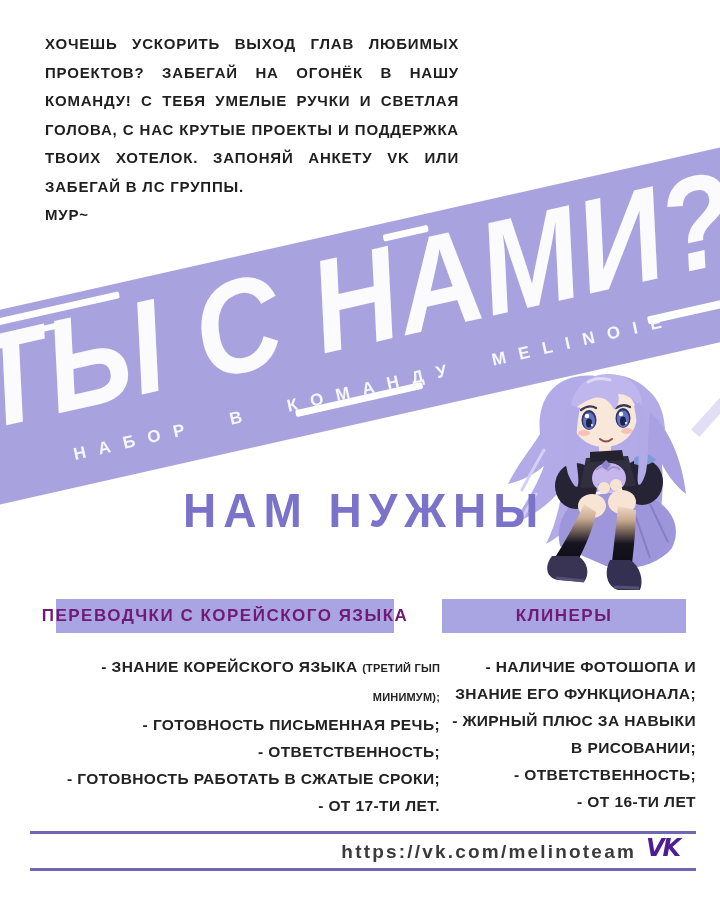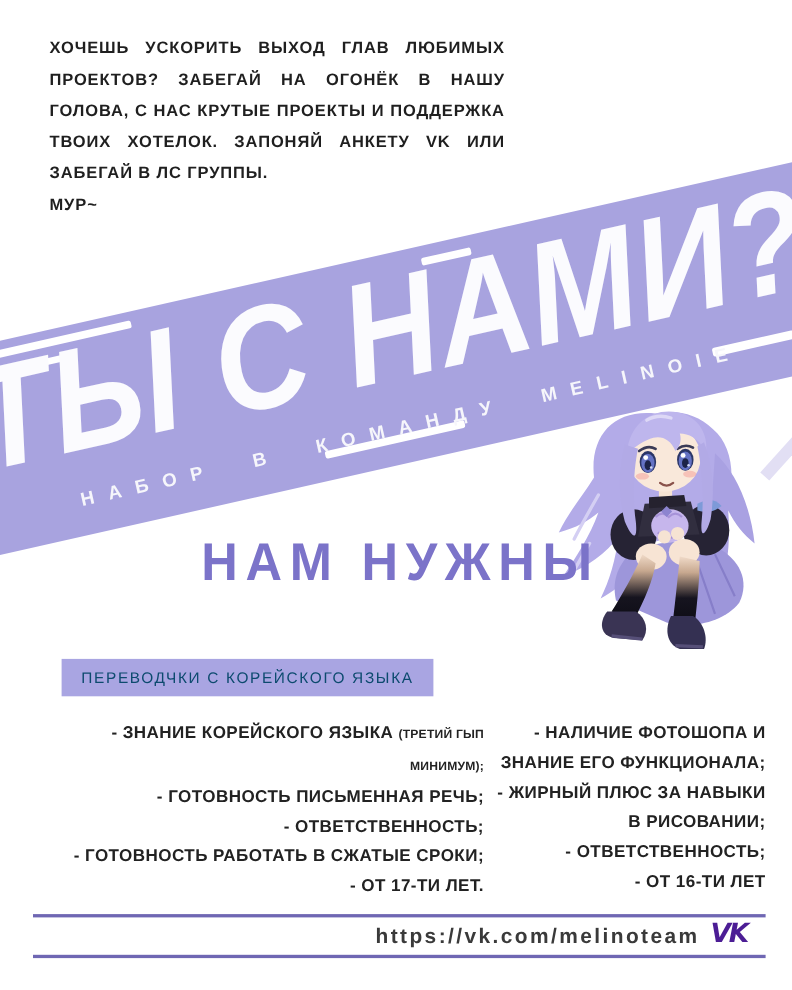--- a/index.html
+++ b/index.html
@@ -21,22 +21,22 @@
   .banner-sub{position:absolute;left:0;top:148px;width:100%;text-align:center;
           color:#f6f6fb;font-weight:bold;font-size:17px;letter-spacing:13px;
           word-spacing:16px;white-space:nowrap;}
   .light-stripe{position:absolute;left:682px;top:398px;width:80px;height:11px;
           background:#e2dff4;transform:rotate(-48deg);}
   
   .heading{position:absolute;left:183px;top:482px;color:#7b73c9;font-weight:bold;
           font-size:46px;letter-spacing:7px;transform:scaleY(1.05);transform-origin:top left;
           white-space:nowrap;}
   
-  .pill{position:absolute;height:34px;background:#a9a5e2;color:#0c4a6e;font-weight:normal;
-        display:flex;align-items:center;justify-content:center;font-size:14px;
+  .pill{position:absolute;height:34px;background:#a9a5e2;color:#701a75;font-weight:bold;
+        display:flex;align-items:center;justify-content:center;font-size:17px;
         letter-spacing:1.5px;white-space:nowrap;}
   .pill-left{left:56px;top:599px;width:338px;}
   .pill-right{left:442px;top:599px;width:244px;}
   
   .list{position:absolute;color:#222;font-weight:bold;font-size:15.5px;
         line-height:27px;letter-spacing:.4px;}
   .list-left{left:56px;top:653px;width:384px;}
   .list-right{left:440px;top:653px;width:256px;}
   .list .item{margin:0;text-align:right;}
   .note{font-size:11px;letter-spacing:.2px;}
@@ -53,20 +53,21 @@
   .chara{position:absolute;left:500px;top:354px;width:200px;height:248px;}
 </style>
 </head>
 <body>
 
 <div class="page">
 
   <div class="intro">
     <div class="jline">ХОЧЕШЬ УСКОРИТЬ ВЫХОД ГЛАВ ЛЮБИМЫХ</div>
     <div class="jline">ПРОЕКТОВ? ЗАБЕГАЙ НА ОГОНЁК В НАШУ</div>
+    <div class="jline">КОМАНДУ! С ТЕБЯ УМЕЛЫЕ РУЧКИ И СВЕТЛАЯ</div>
     <div class="jline">ГОЛОВА, С НАС КРУТЫЕ ПРОЕКТЫ И ПОДДЕРЖКА</div>
     <div class="jline">ТВОИХ ХОТЕЛОК. ЗАПОНЯЙ АНКЕТУ VK ИЛИ</div>
     <div class="lline">ЗАБЕГАЙ В ЛС ГРУППЫ.</div>
     <div class="lline">МУР~</div>
   </div>
 
   <div class="banner">
     <div class="stripe" style="left:60px;top:8px;width:262px;height:7px;"></div>
     <div class="stripe" style="left:60px;top:25px;width:200px;height:6px;"></div>
     <div class="stripe" style="left:592px;top:11px;width:46px;height:7px;"></div>
@@ -147,20 +148,21 @@
              C 134 44, 126 40, 118 40 C 120 46, 118 52, 114 56
              C 110 46, 102 42, 94 44 C 86 46, 78 52, 70 58 Z" fill="#beb6ed"></path>
     <path d="M68 50 C 62 72, 62 98, 68 120 C 74 134, 80 140, 78 120 C 75 100, 76 72, 80 54 Z" fill="#b2aae6"></path>
     <path d="M140 48 C 148 68, 150 94, 146 118 C 142 132, 136 138, 138 118 C 140 98, 138 70, 134 52 Z" fill="#b2aae6"></path>
     <path d="M88 28 q 10 -6 22 -2" stroke="#ddd8f6" stroke-width="3" fill="none" stroke-linecap="round"></path>
   </svg>
 
   <div class="heading">НАМ НУЖНЫ</div>
 
   <div class="pill pill-left">ПЕРЕВОДЧКИ С КОРЕЙСКОГО ЯЗЫКА</div>
+  <div class="pill pill-right">КЛИНЕРЫ</div>
 
   <div class="list list-left">
     <div class="item"><span>- ЗНАНИЕ КОРЕЙСКОГО ЯЗЫКА </span><span class="note">(ТРЕТИЙ ГЫП МИНИМУМ);</span></div>
     <div class="item">- ГОТОВНОСТЬ ПИСЬМЕННАЯ РЕЧЬ;</div>
     <div class="item">- ОТВЕТСТВЕННОСТЬ;</div>
     <div class="item">- ГОТОВНОСТЬ РАБОТАТЬ В СЖАТЫЕ СРОКИ;</div>
     <div class="item">- ОТ 17-ТИ ЛЕТ.</div>
   </div>
 
   <div class="list list-right">

